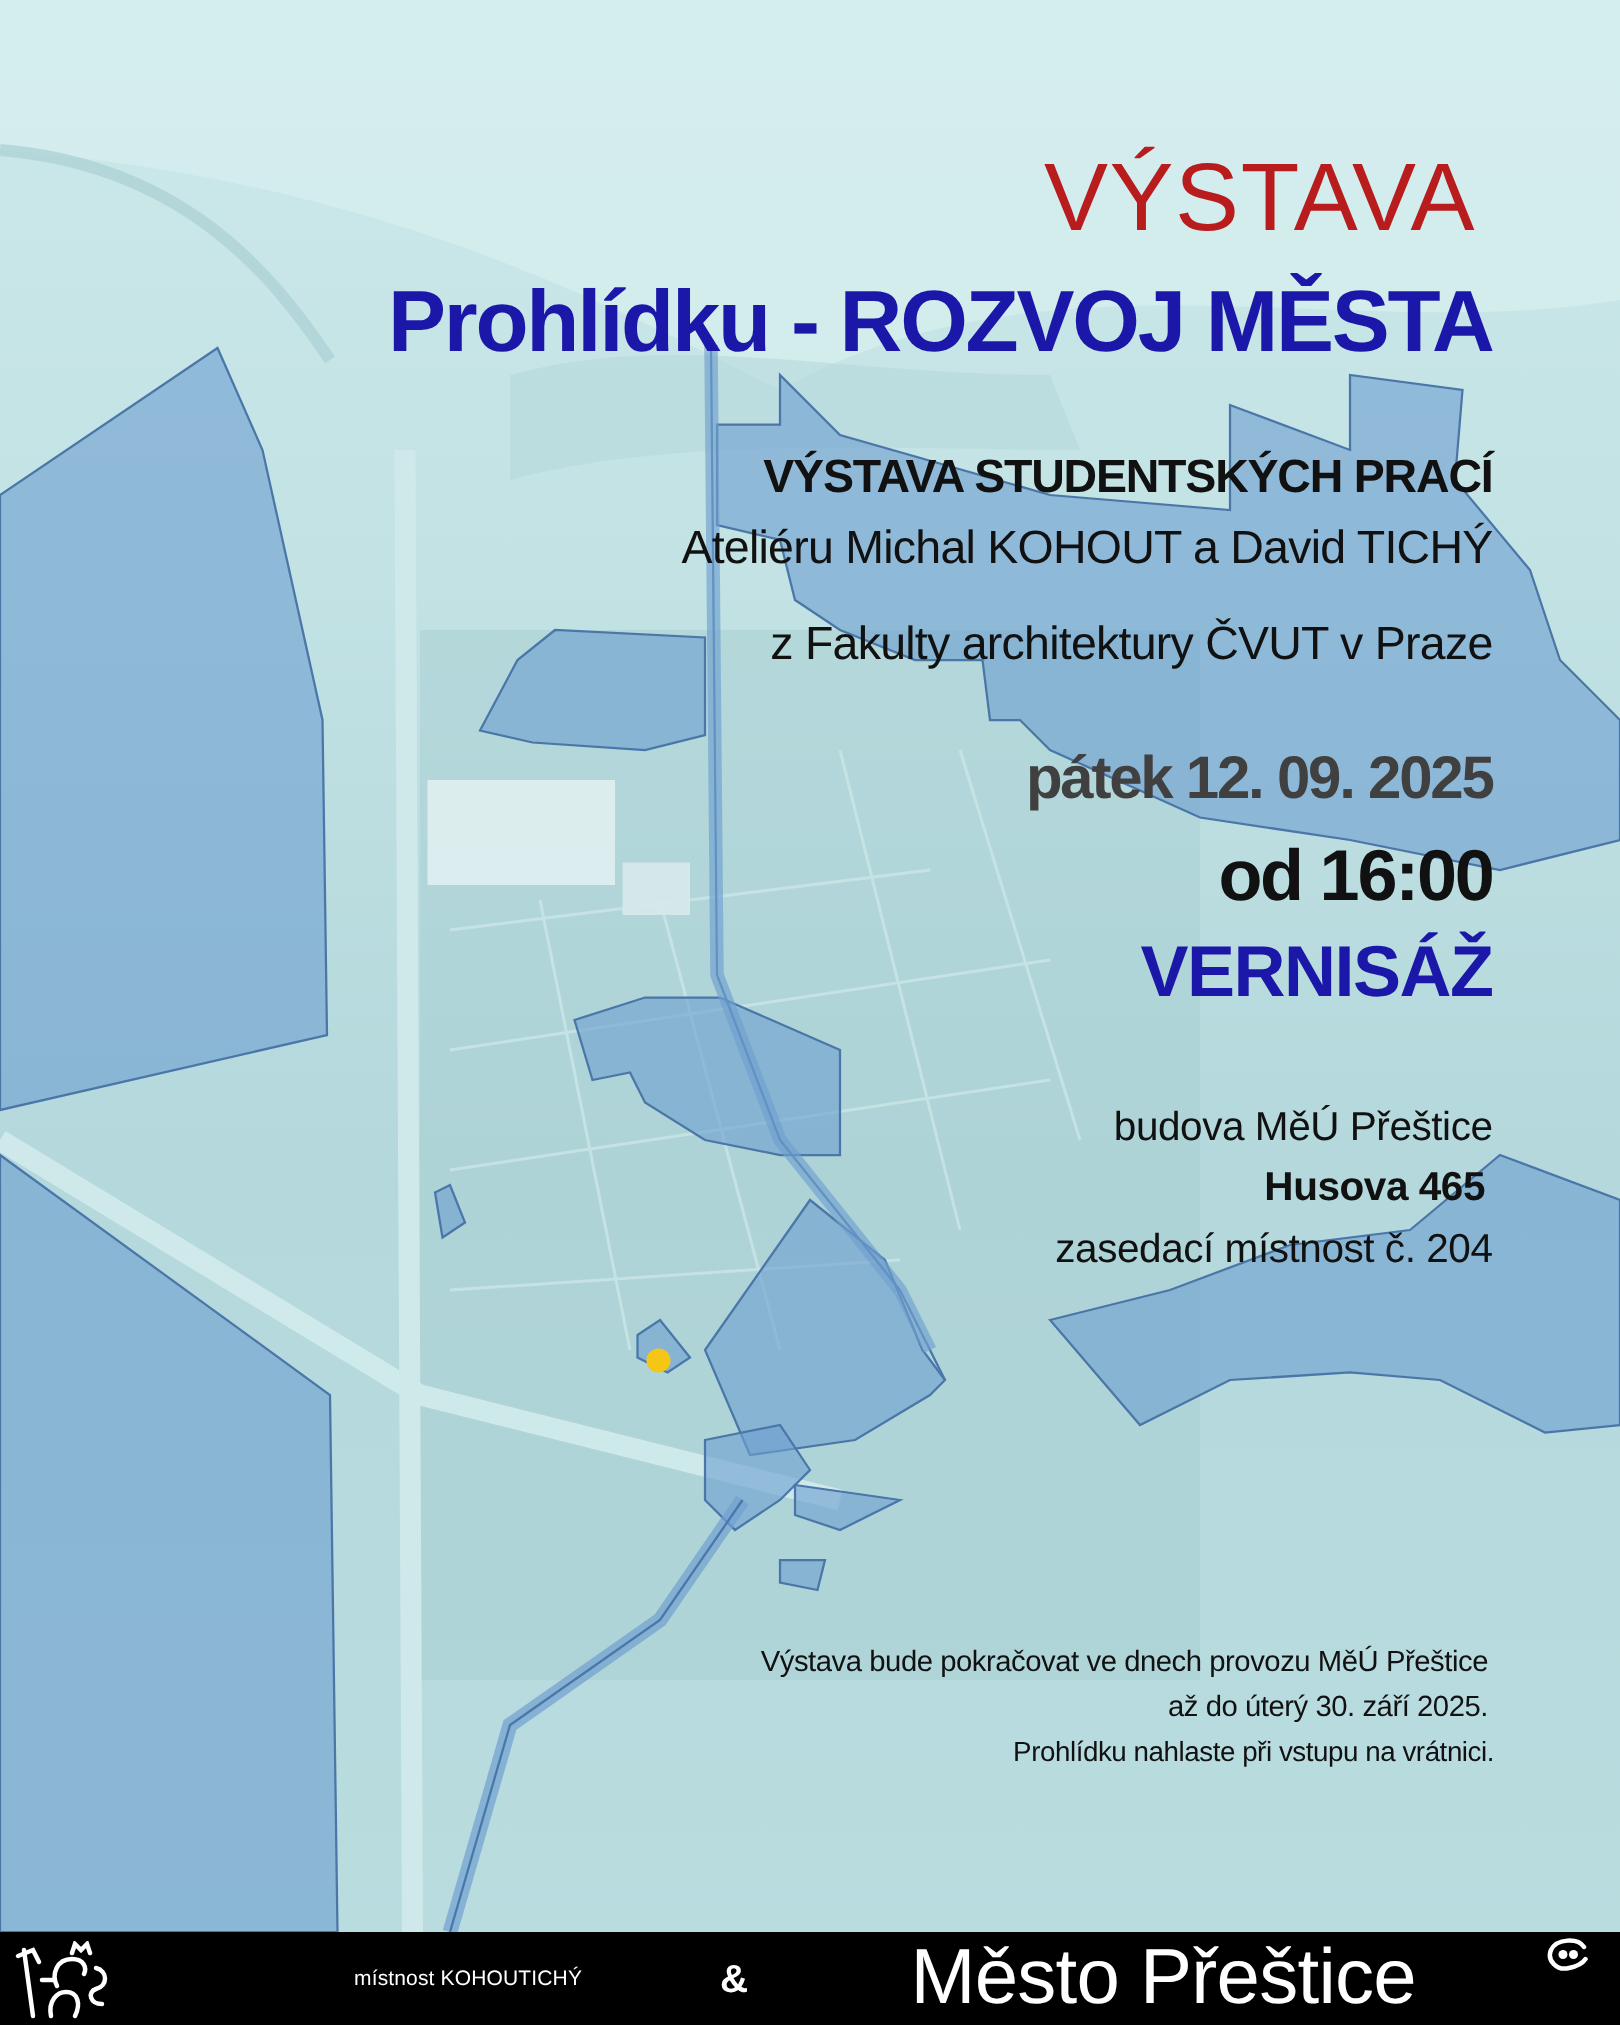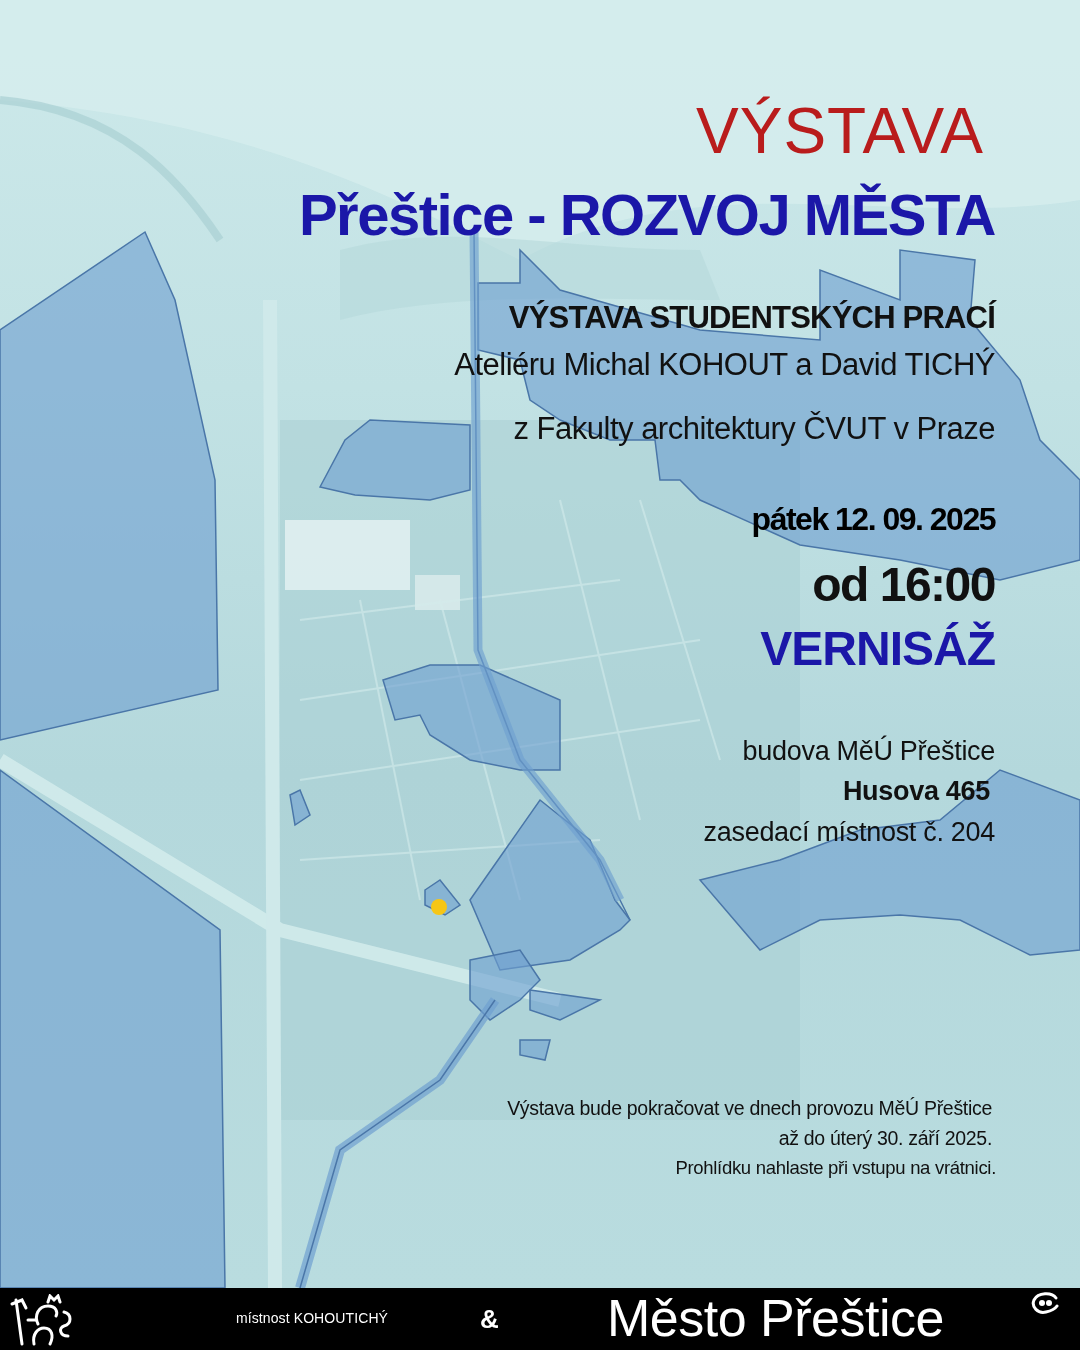--- a/index.html
+++ b/index.html
@@ -14,21 +14,21 @@
       background: linear-gradient(180deg, #cde9ea 0%, #c2e2e4 30%, #b4d8dc 60%, #b9dcdf 100%);
     }
     .map svg { position: absolute; left: 0; top: 0; }
     .text-block { position: absolute; right: 85px; text-align: right; }
     .t-vystava { top: 96px; font-size: 64px; color: #b91c1c; font-weight: 400; letter-spacing: 1px; line-height: 70px; right: 96px; }
     .t-title { top: 182px; font-size: 58px; color: #1b17a8; font-weight: 700; letter-spacing: -1.5px; line-height: 66px; }
     .t-sub-bold { top: 298px; font-size: 31px; color: #111; font-weight: 700; letter-spacing: -0.8px; line-height: 40px; text-align: center; }
     .t-sub { font-size: 31px; color: #111; font-weight: 400; letter-spacing: -0.5px; line-height: 40px; }
     .t-sub1 { top: 345px; }
     .t-sub2 { top: 409px; }
-    .t-date { top: 490px; font-size: 32px; font-weight: 700; color: #000000; letter-spacing: -1.5px; line-height: 58px; }
+    .t-date { top: 490px; font-size: 40px; font-weight: 700; color: #404040; letter-spacing: -1.5px; line-height: 58px; }
     .t-time { top: 556px; font-size: 48px; font-weight: 700; color: #111; letter-spacing: -1.5px; line-height: 58px; }
     .t-vern { top: 620px; font-size: 48px; font-weight: 700; color: #1b17a8; letter-spacing: -1px; line-height: 58px; }
     .t-addr { font-size: 27px; color: #111; line-height: 34px; letter-spacing: -0.3px; }
     .t-addr1 { top: 734px; }
     .t-addr2 { top: 774px; right: 90px; font-weight: bold; }
     .t-addr3 { top: 815px; }
     .t-note { font-size: 19.5px; color: #111; line-height: 28px; letter-spacing: -0.3px; }
     .t-note1 { top: 1094px; right: 88px; text-align: center; }
     .t-note2 { top: 1124px; right: 88px; }
     .t-note3 { top: 1154px; right: 84px; font-size: 18.5px; }
@@ -106,21 +106,21 @@
     <path d="M474 230 L478 650 L520 760 L600 860 L620 900 L630 920" stroke="#4a76a8" stroke-width="1.5" fill="none"></path>
     <path d="M474 230 L478 650 L520 760 L600 860 L620 900" stroke="#6f9fd0" stroke-width="9" fill="none" opacity="0.65"></path>
     <path d="M495 1000 L440 1080 L340 1150 L300 1288" stroke="#6f9fd0" stroke-width="10" fill="none" opacity="0.7"></path>
     <path d="M495 1000 L440 1080 L340 1150 L300 1288" stroke="#4a76a8" stroke-width="1.5" fill="none"></path>
 
     <circle cx="439" cy="907" r="8" fill="#f6c616"></circle>
   </svg>
 </div>
 
 <div class="text-block t-vystava">VÝSTAVA</div>
-<div class="text-block t-title">Přeštice - ROZVOJ MĚSTA</div>
+<div class="text-block t-title">Prohlídku - ROZVOJ MĚSTA</div>
 <div class="text-block t-sub-bold">VÝSTAVA STUDENTSKÝCH PRACÍ</div>
 <div class="text-block t-sub t-sub1">Ateliéru Michal KOHOUT a David TICHÝ</div>
 <div class="text-block t-sub t-sub2">z Fakulty architektury ČVUT v Praze</div>
 <div class="text-block t-date">pátek 12. 09. 2025</div>
 <div class="text-block t-time">od 16:00</div>
 <div class="text-block t-vern">VERNISÁŽ</div>
 <div class="text-block t-addr t-addr1">budova MěÚ Přeštice</div>
 <div class="text-block t-addr t-addr2">Husova 465</div>
 <div class="text-block t-addr t-addr3">zasedací místnost č. 204</div>
 <div class="text-block t-note t-note1">Výstava bude pokračovat  ve dnech provozu MěÚ Přeštice</div>

